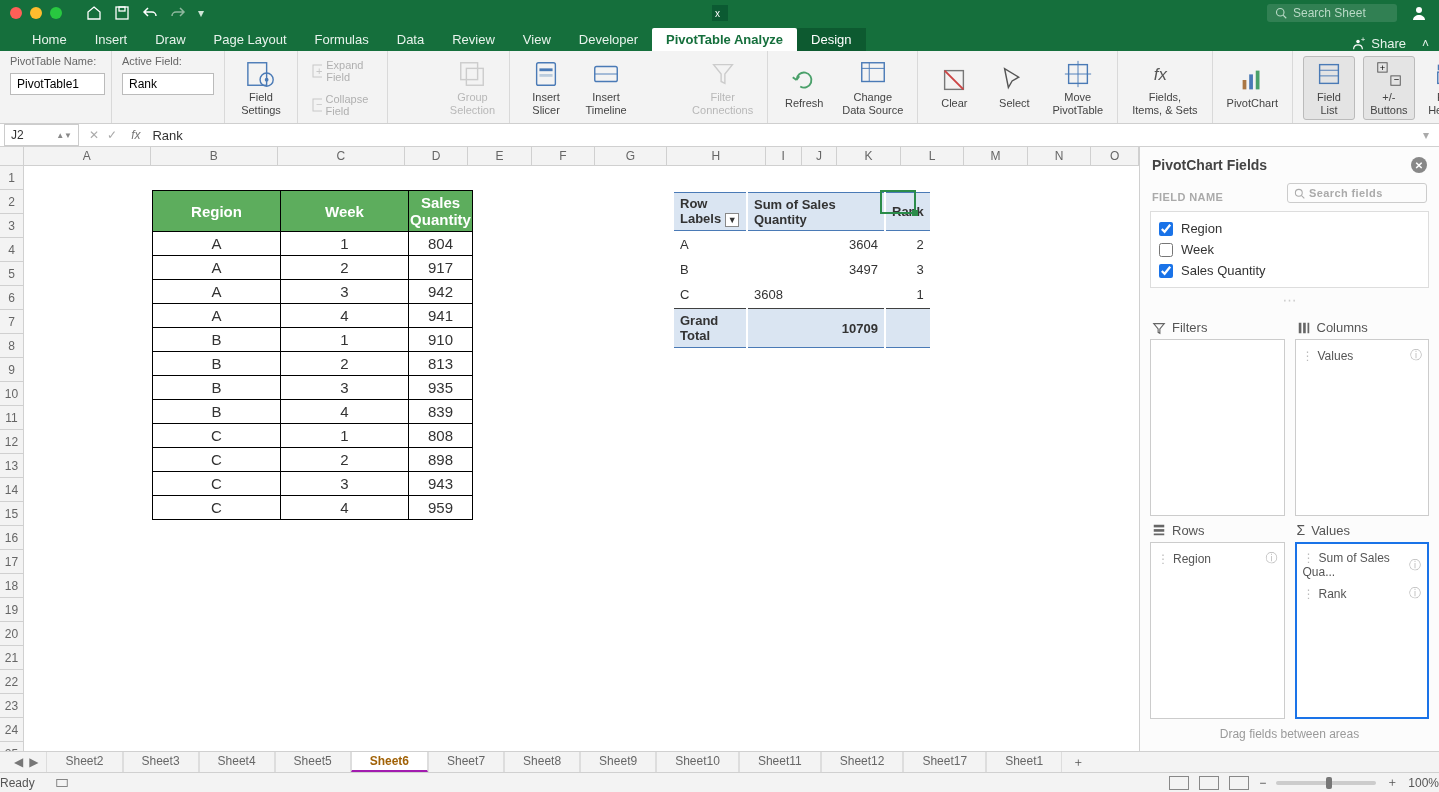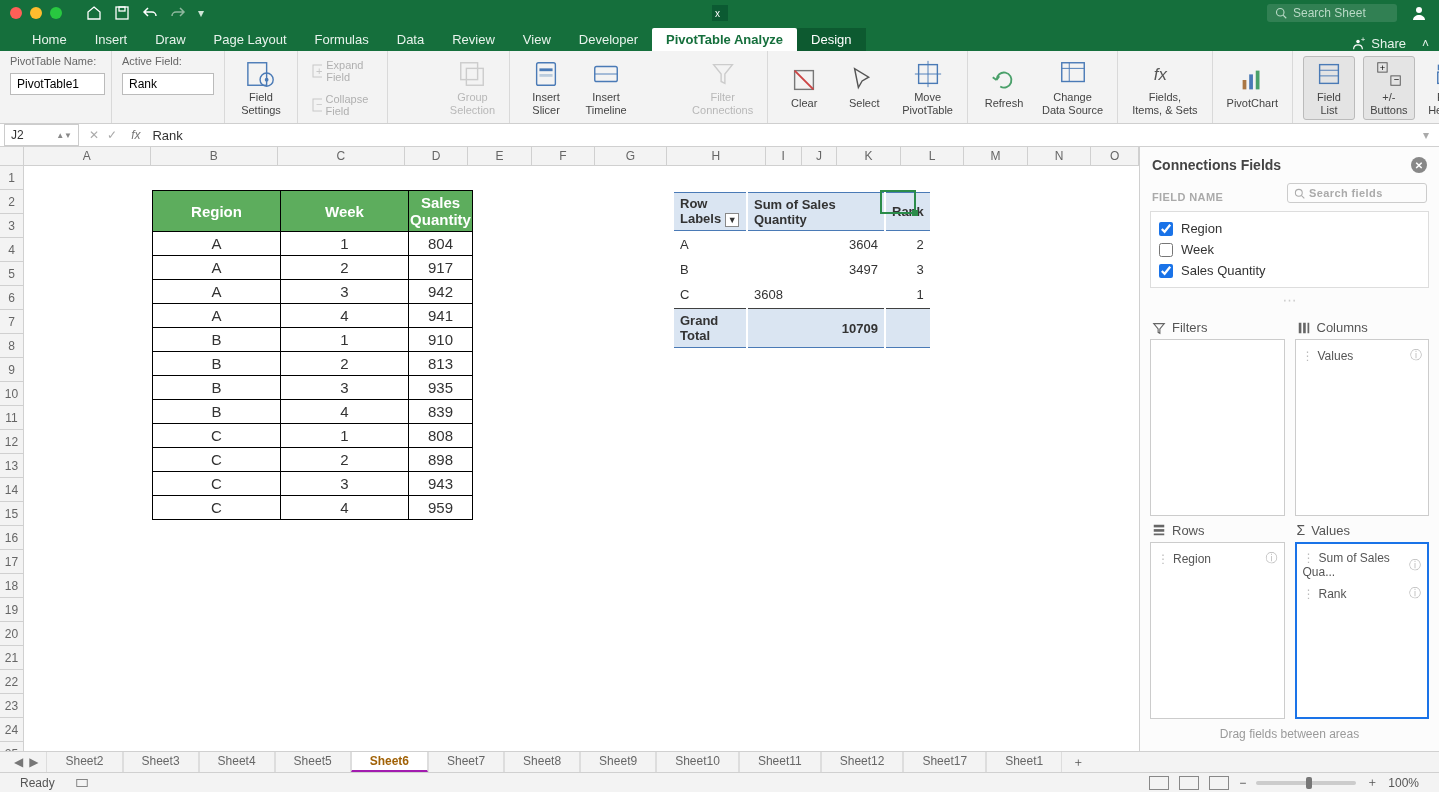--- a/index.html
+++ b/index.html
@@ -85,21 +85,21 @@
 .panel .foot { text-align:center; color:#9a9a9a; font-size:12px; padding:8px 0 10px;}
 
 
 .sheetbar { height:21px; background:#f3f3f3; border-top:1px solid #d0d0d0; display:flex; align-items:center; padding-left:6px; font-size:12px;}
 .sheetbar .nav { display:flex; gap:6px; padding:0 8px; color:#777;}
 .stab { padding:2px 18px; color:#666; border-right:1px solid #ddd; border-left:1px solid #ddd; background:#f3f3f3; cursor:pointer;}
 .stab.active { background:#fff; color:#a16207; font-weight:600; border-bottom:2px solid #a21caf;}
 .sheetbar .add { padding:0 10px; color:#555;}
 
 
-.statusbar { height:20px; background:#f3f3f3; border-top:1px solid #d0d0d0; display:flex; align-items:center; font-size:12px; color:#555; padding:0 20px;}
+.statusbar { height:20px; background:#f3f3f3; border-top:1px solid #d0d0d0; display:flex; align-items:center; font-size:12px; color:#555; padding:0 0;}
 .statusbar .right { margin-left:auto; display:flex; gap:10px; align-items:center;}
 .viewbtn { width:20px; height:14px; border:1px solid #888; display:inline-block;}
 .zoomslider { width:100px; height:4px; background:#ccc; position:relative; border-radius:2px;}
 .zoomslider .thumb { position:absolute; left:50%; top:-4px; width:6px; height:12px; background:#777; border-radius:2px;}
 
 svg { display:block; }
 </style>
 </head>
 <body>
 
@@ -252,56 +252,56 @@
           </svg>
           <span style="white-space:pre">Filter
 Connections</span>
         </div>
     </div>
   </div>
   <div class="rgroup" style="justify-content:center">
     <div class="row">
       <div class="rbtn big">
           <svg viewBox="0 0 32 32">
+            <path d="M8 16a8 8 0 1 1 4 7M8 16l-4-3m4 3l3-4" fill="none" stroke="#4aa06a" stroke-width="2"></path>
+          </svg>
+          <span>Refresh</span>
+        </div>
+      <div class="rbtn big">
+          <svg viewBox="0 0 32 32">
+            <rect x="4" y="4" width="24" height="20" fill="none" stroke="#4a7ab6" stroke-width="1.5"></rect>
+            <path d="M4 10h24M12 4v20" stroke="#4a7ab6"></path>
+          </svg>
+          <span style="white-space:pre">Change
+Data Source</span>
+        </div>
+    </div>
+  </div>
+  <div class="rgroup" style="justify-content:center">
+    <div class="row">
+      <div class="rbtn big">
+          <svg viewBox="0 0 32 32">
             <rect x="6" y="6" width="20" height="20" fill="none" stroke="#777" stroke-width="1.5"></rect>
             <line x1="6" y1="6" x2="26" y2="26" stroke="#c44" stroke-width="2"></line>
           </svg>
           <span>Clear</span>
         </div>
       <div class="rbtn big">
           <svg viewBox="0 0 32 32">
             <path d="M6 4l4 20 4-7 7-4z" fill="none" stroke="#555" stroke-width="1.5"></path>
           </svg>
           <span>Select</span>
         </div>
       <div class="rbtn big">
           <svg viewBox="0 0 32 32">
             <rect x="6" y="6" width="20" height="20" fill="none" stroke="#4a7ab6" stroke-width="1.5"></rect>
             <path d="M16 2v28M2 16h28" stroke="#4a7ab6" stroke-width="1"></path>
           </svg>
           <span style="white-space:pre">Move
 PivotTable</span>
-        </div>
-    </div>
-  </div>
-  <div class="rgroup" style="justify-content:center">
-    <div class="row">
-      <div class="rbtn big">
-          <svg viewBox="0 0 32 32">
-            <path d="M8 16a8 8 0 1 1 4 7M8 16l-4-3m4 3l3-4" fill="none" stroke="#4aa06a" stroke-width="2"></path>
-          </svg>
-          <span>Refresh</span>
-        </div>
-      <div class="rbtn big">
-          <svg viewBox="0 0 32 32">
-            <rect x="4" y="4" width="24" height="20" fill="none" stroke="#4a7ab6" stroke-width="1.5"></rect>
-            <path d="M4 10h24M12 4v20" stroke="#4a7ab6"></path>
-          </svg>
-          <span style="white-space:pre">Change
-Data Source</span>
         </div>
     </div>
   </div>
   <div class="rgroup" style="justify-content:center">
     <div class="rbtn big">
         <svg viewBox="0 0 32 32">
           <text x="4" y="22" font-size="18" font-style="italic" fill="#555">fx</text>
         </svg>
         <span style="white-space:pre">Fields,
 Items, &amp; Sets</span>
@@ -511,21 +511,21 @@
               </tr>
             </tbody>
           </table>
           <div class="selcell" style="left: 856px; top: 24px; width: 36px; height: 24px;"></div>
         </div>
     </div>
   </div>
 
   <div class="panel">
     <div class="phdr">
-      <span>Connections Fields</span>
+      <span>PivotChart Fields</span>
       <span style="width:16px;height:16px;border-radius:50%;background:#888;color:#fff;display:flex;align-items:center;justify-content:center;font-size:10px">✕</span>
     </div>
     <div class="sub">
       <span>FIELD NAME</span>
       <div class="searchf">
         <svg width="11" height="11" viewBox="0 0 16 16">
             <circle cx="7" cy="7" r="5" fill="none" stroke="#aaa" stroke-width="1.5"></circle>
             <line x1="11" y1="11" x2="15" y2="15" stroke="#aaa" stroke-width="1.5"></line>
           </svg>
         <span>Search fields</span>

